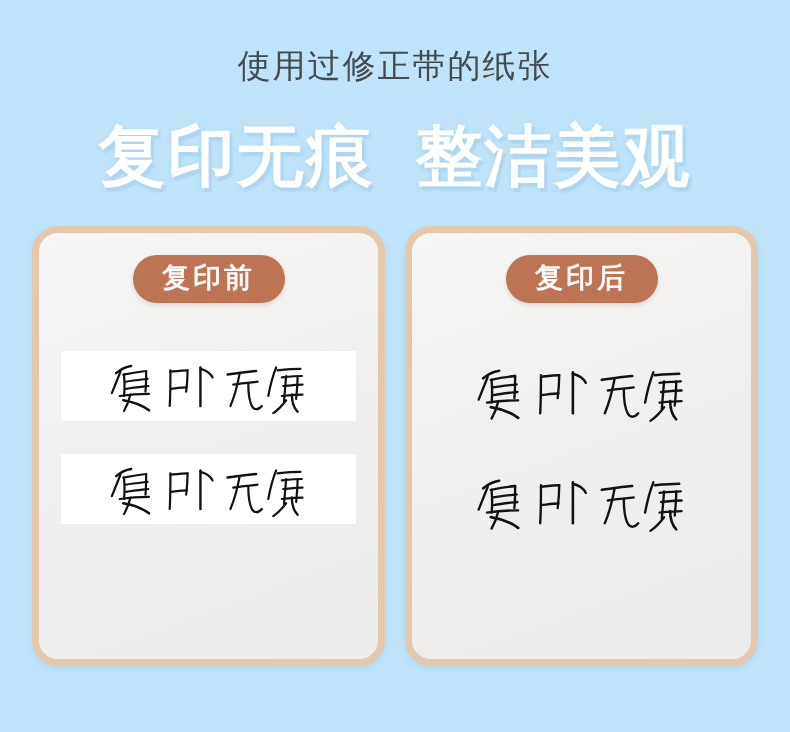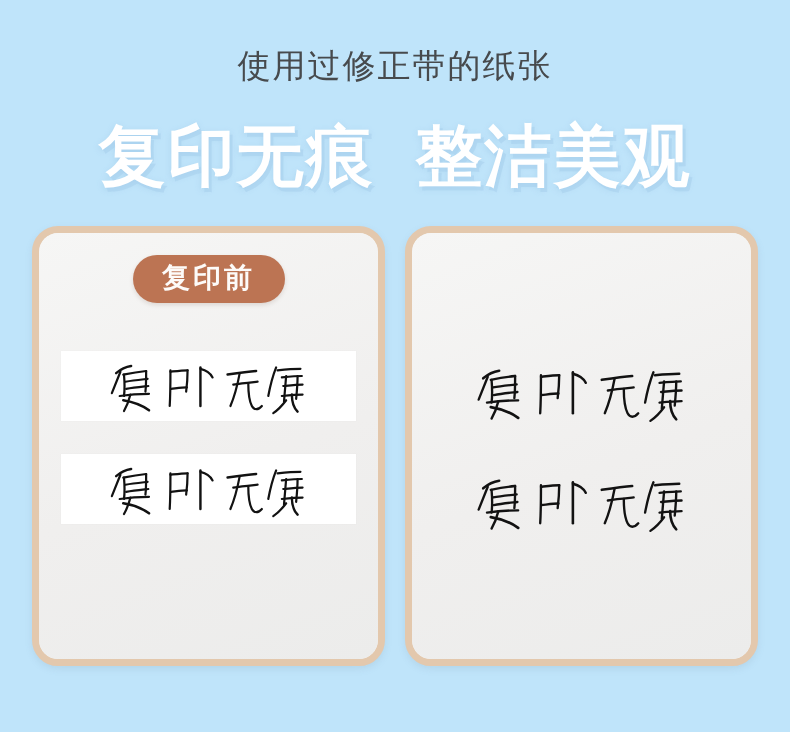--- a/index.html
+++ b/index.html
@@ -260,20 +260,21 @@
             </svg>
           </span>
         </div>
 
       </div>
     </div>
 
     <div class="card card-after">
       <div class="card-inner"></div>
 
+      <div class="badge">复印后</div>
 
       <div class="lines">
 
         <div class="line-row plain">
           <span class="hand-text">
             <svg viewBox="0 0 300 84" aria-hidden="true">
               <g class="hand-stroke" stroke-width="3.1">
                 <path d="M20 24 C27 18 34 15 41 14" stroke-width="3.4"></path>
                 <path d="M26 22 C22 32 18 42 14 52"></path>
                 <path d="M30 26 C40 24 52 22 62 21"></path>

